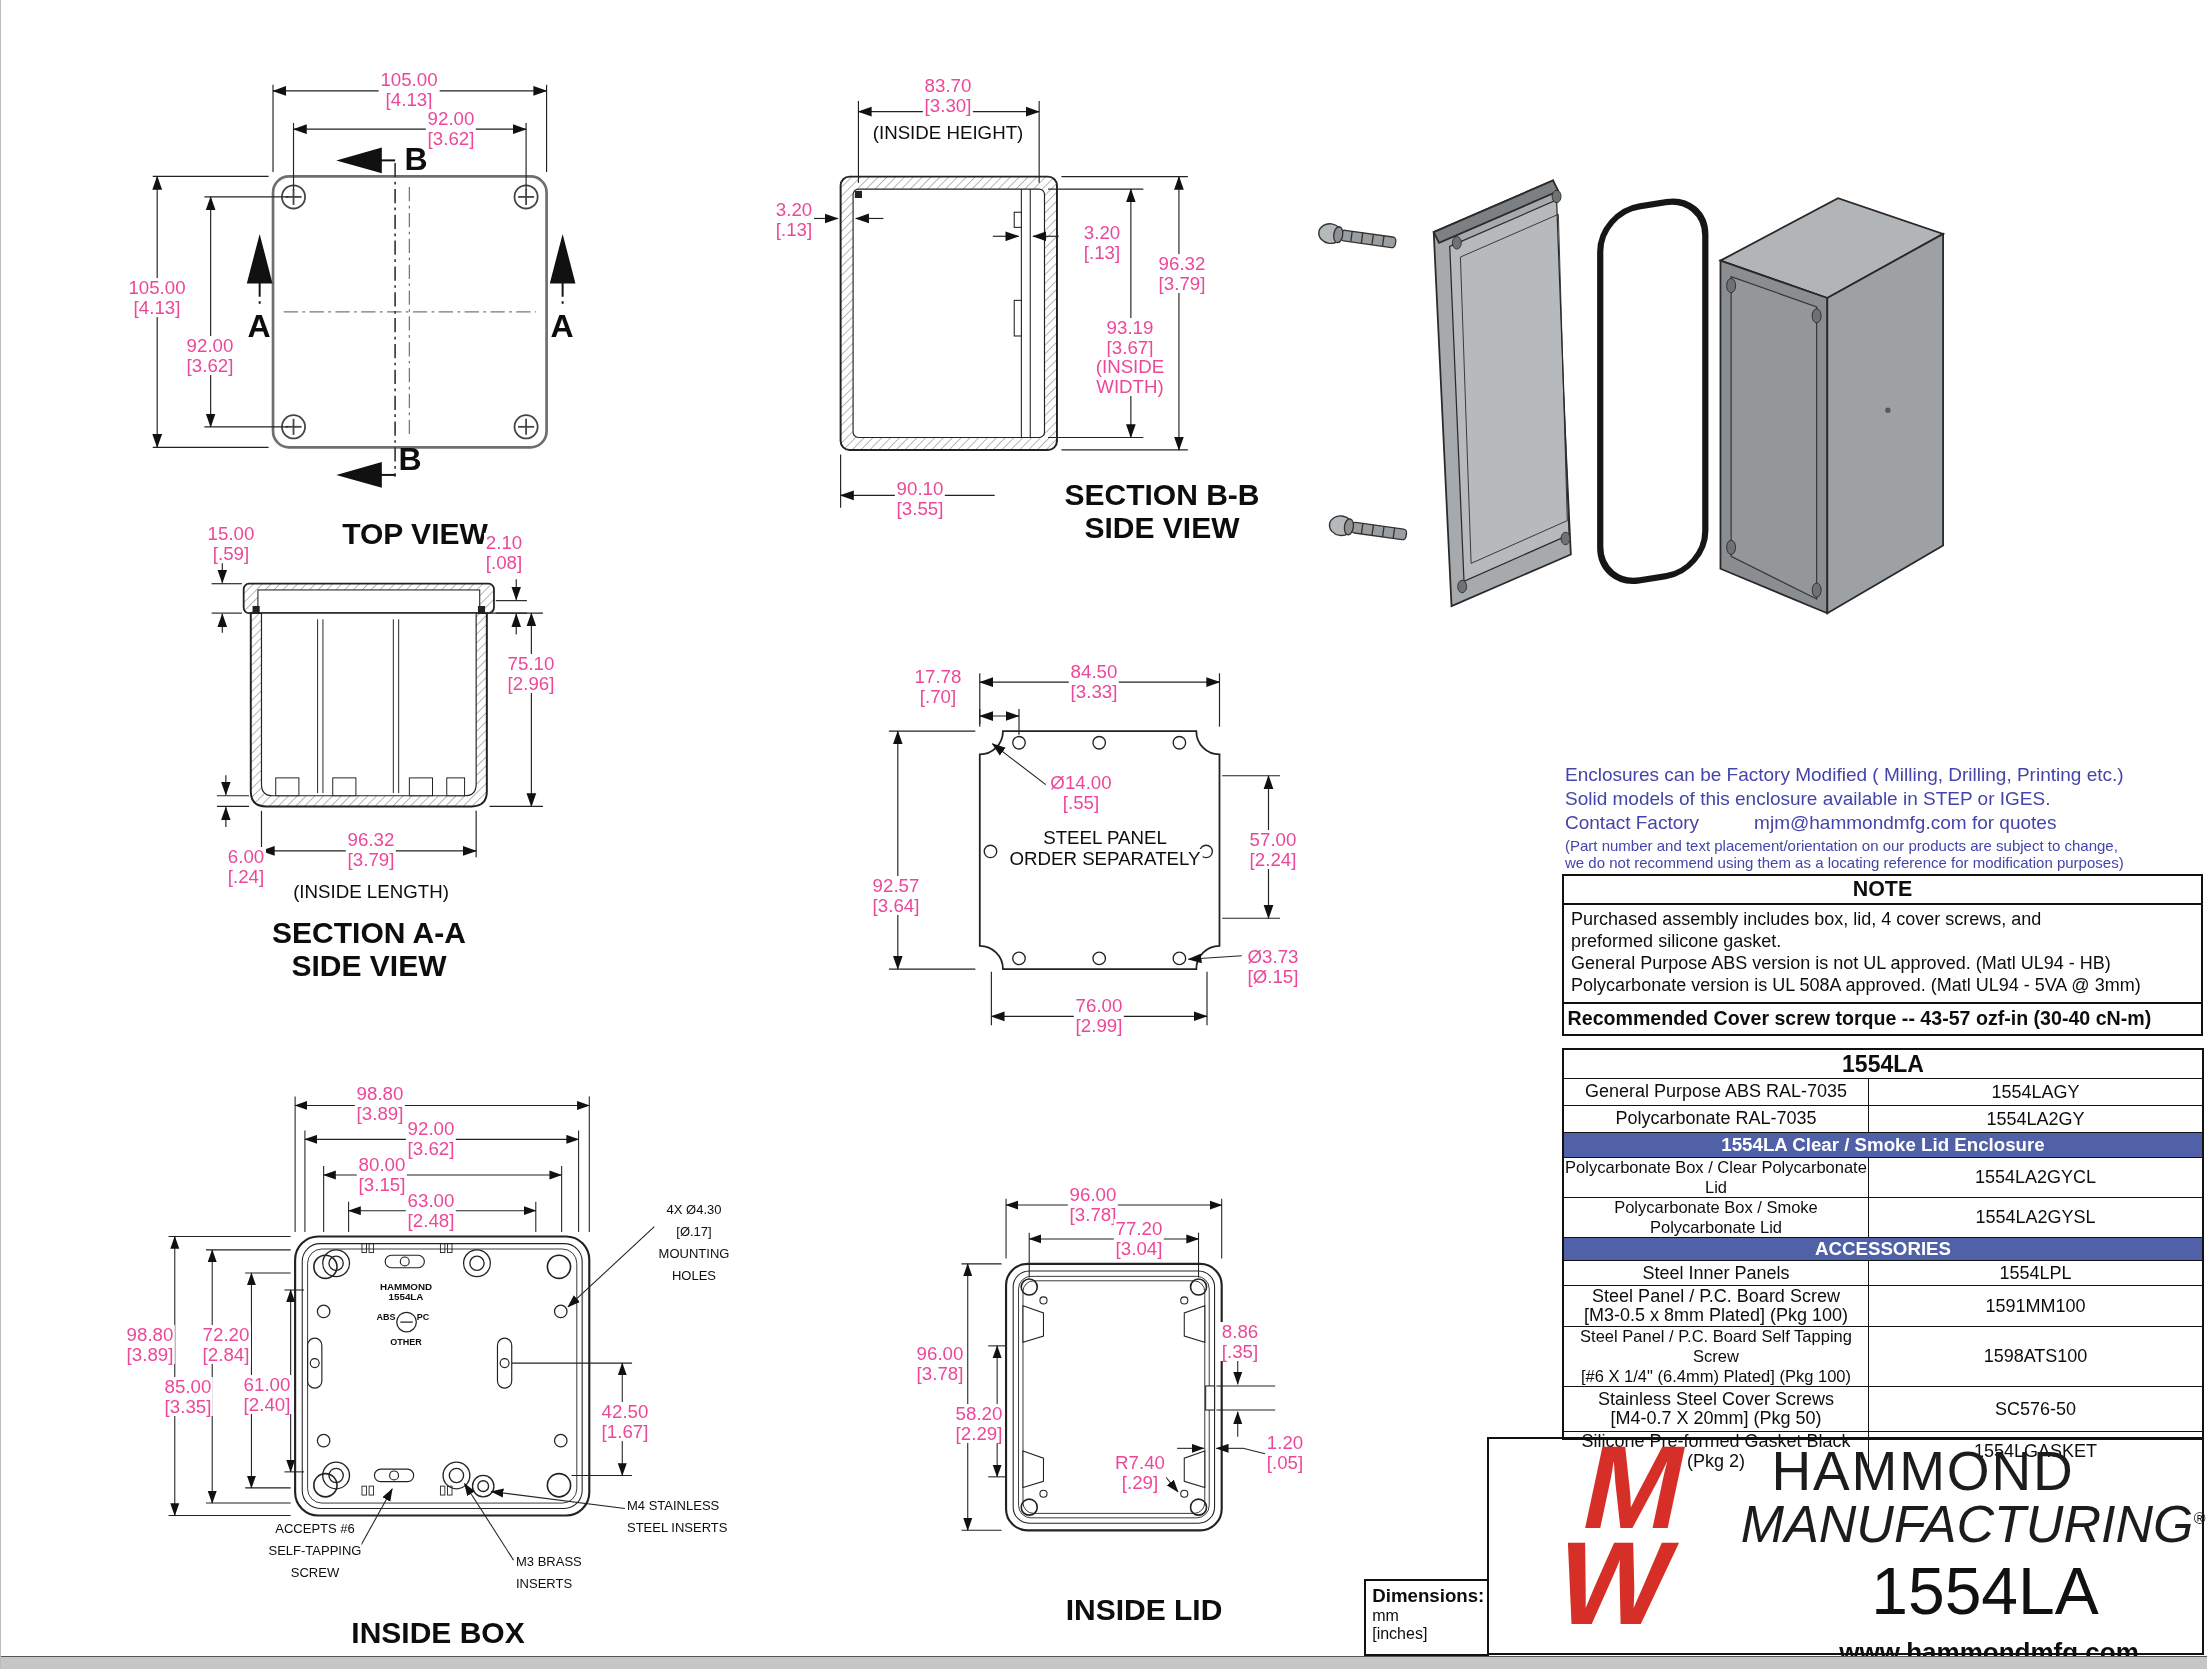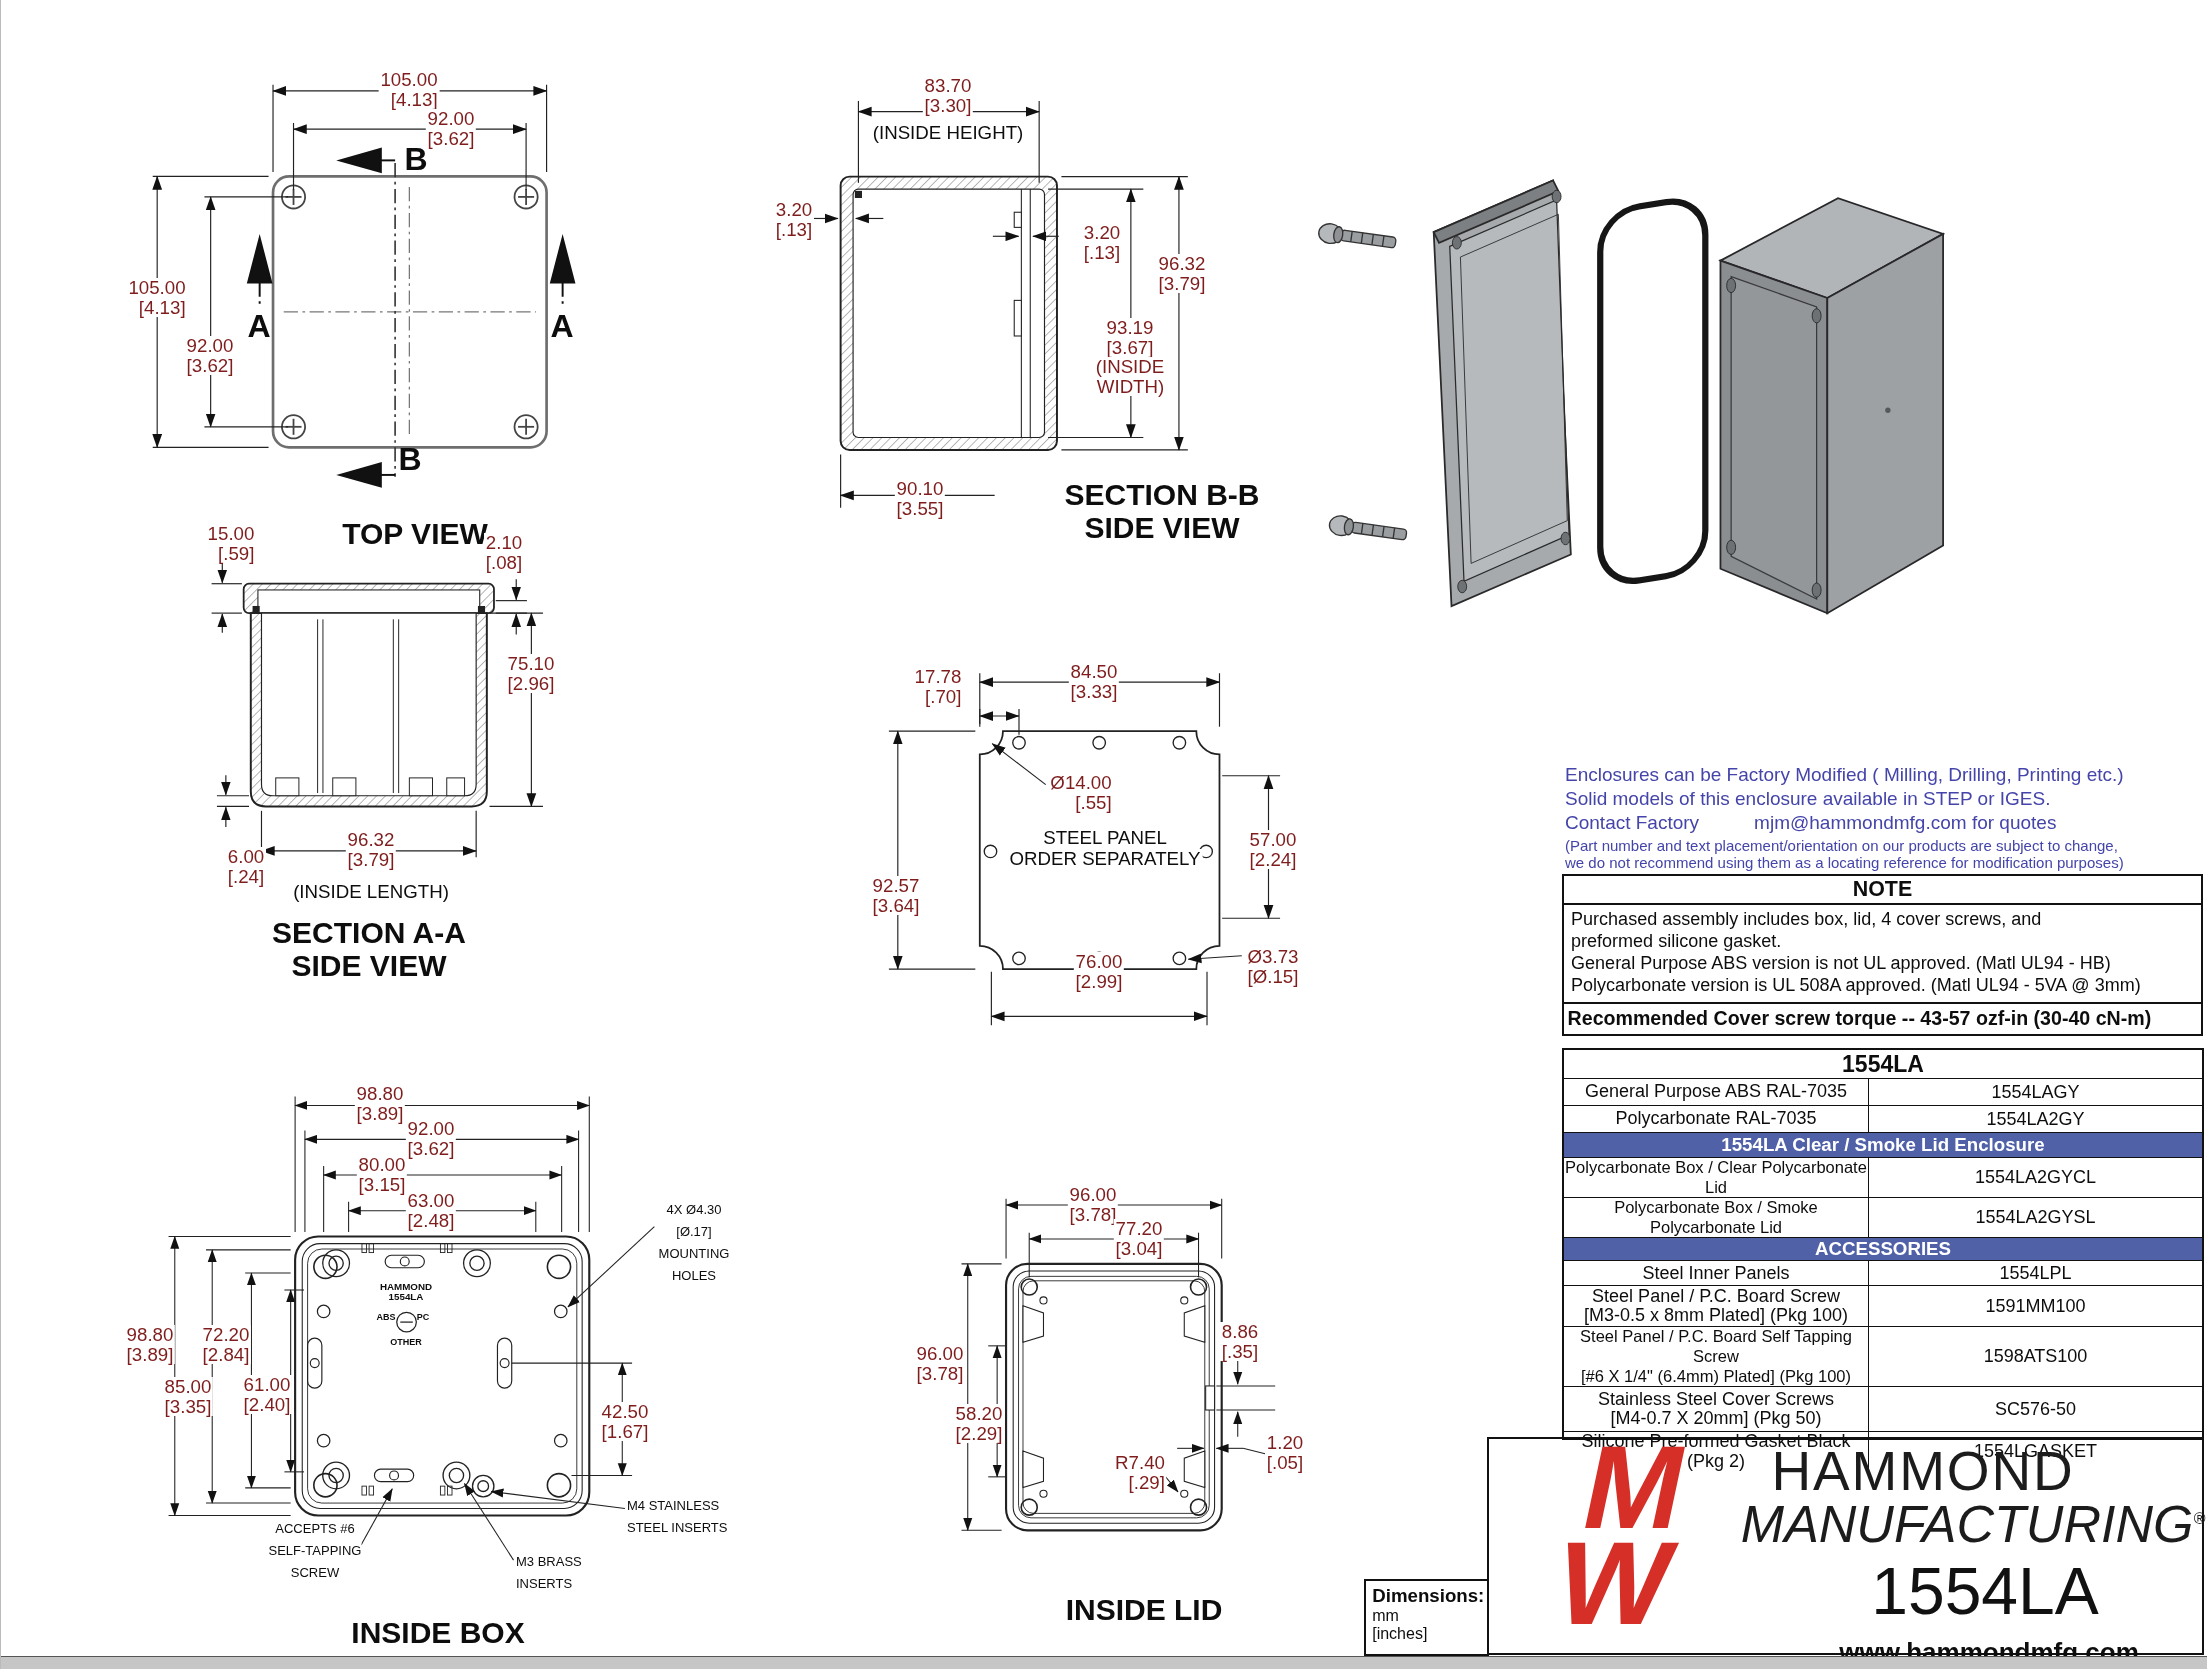--- a/index.html
+++ b/index.html
@@ -1,20 +1,20 @@
 <!DOCTYPE html>
 <html style="font-size:14.3px"><head>
 <meta charset="utf-8">
 <style>
   html,body{margin:0;padding:0;background:#e8e8e8;}
   .sheet{position:relative;width:2207px;height:1669px;background:#fff;overflow:hidden;
          font-family:"Liberation Sans",sans-serif;color:#0d0d0d;border-left:0.9px solid #bbb;}
   svg.draw{position:absolute;overflow:visible;}
-  .dl{position:absolute;background:#fff;font-size:18.7px;line-height:19.6px;text-align:right;
-      transform:translateX(-50%);white-space:nowrap;padding:0 1.8px;color:#7f1d1d;}
+  .dl{position:absolute;background:#fff;font-size:18.7px;line-height:19.6px;text-align:center;
+      transform:translateX(-50%);white-space:nowrap;padding:0 1.8px;color:#ec4899;}
   .dl span{display:block;}
   .nl{position:absolute;background:#fff;font-size:18.7px;line-height:20.5px;text-align:center;
       transform:translateX(-50%);white-space:nowrap;padding:0 1.8px;}
   .vt{position:absolute;transform:translateX(-50%);font-weight:bold;font-size:30px;line-height:33px;
       text-align:center;white-space:nowrap;}
   .seclbl{position:absolute;transform:translateX(-50%);font-weight:bold;font-size:32px;line-height:32px;}
   .ann{position:absolute;font-size:13px;line-height:22px;background:#fff;white-space:nowrap;}
   .ann.ctr{transform:translateX(-50%);text-align:center;}
   .ann span{display:block;}
   .mark{position:absolute;transform:translateX(-50%);font-weight:bold;text-align:center;white-space:nowrap;}
@@ -335,21 +335,21 @@
       <span>[2.24]</span>
     </div>
   <div class="dl" style="left:895px;top:876px">
       <span>92.57</span>
       <span>[3.64]</span>
     </div>
   <div class="dl" style="left:1272px;top:947px">
       <span>Ø3.73</span>
       <span>[Ø.15]</span>
     </div>
-  <div class="dl" style="left:1098px;top:952px">
+  <div class="dl" style="left:1098px;top:996px">
       <span>76.00</span>
       <span>[2.99]</span>
     </div>
 
   
   <svg class="draw" style="left:1292px;top:143px" width="659" height="481" viewBox="0 0 740 540">
     <g transform="translate(30,100) rotate(8)" stroke="#333" stroke-width="1.5">
       <rect x="24" y="-6" width="62" height="12" rx="4" fill="#9b9ea1"></rect>
       <line x1="36" y1="-6" x2="36" y2="6"></line>
         <line x1="48" y1="-6" x2="48" y2="6"></line>

